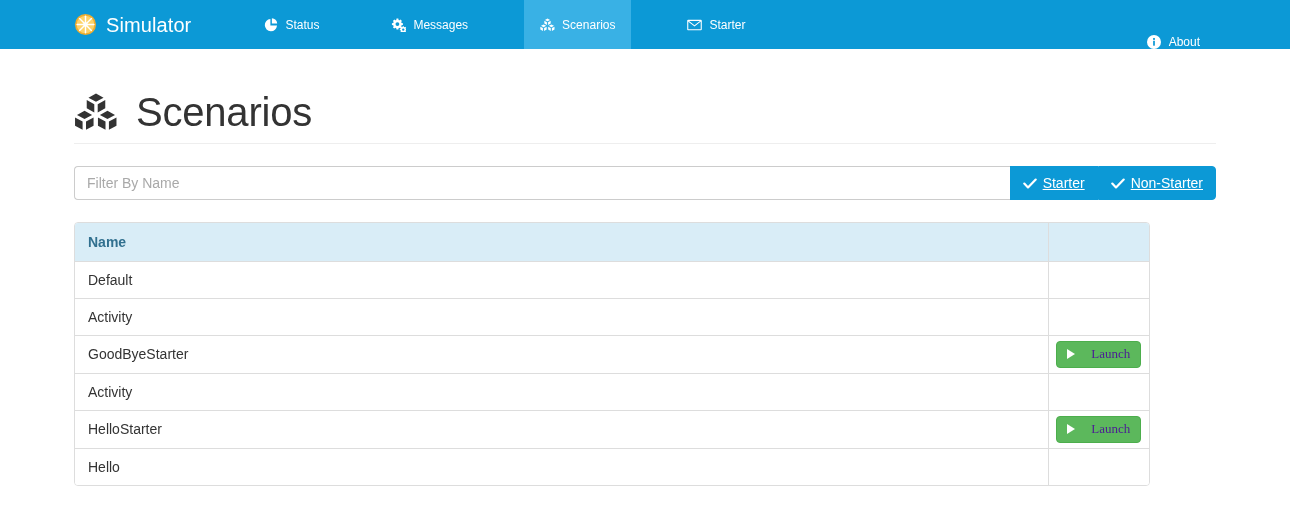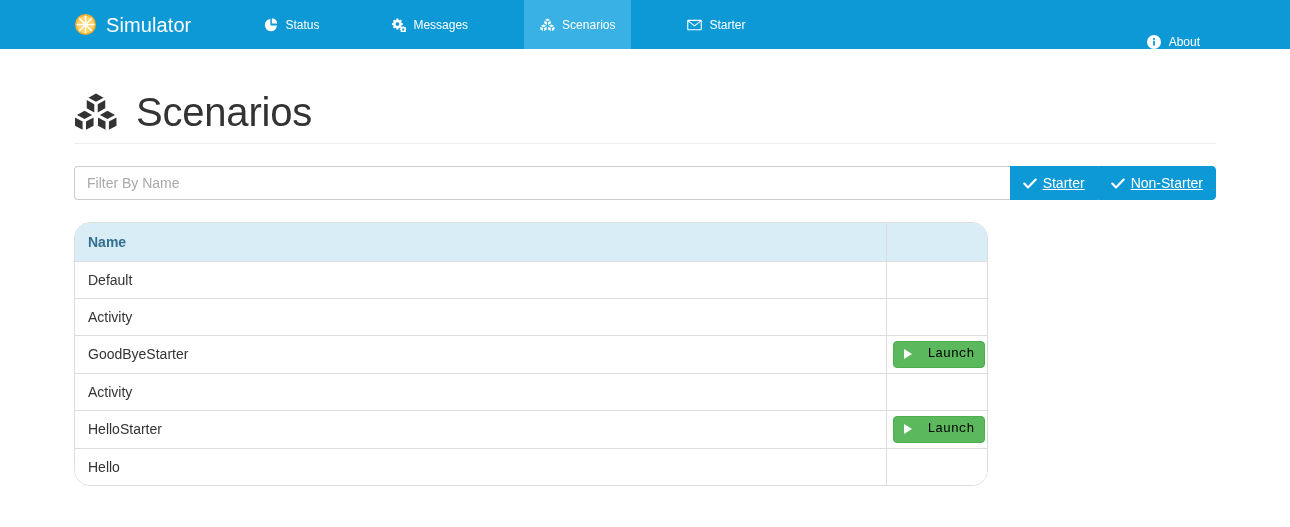--- a/index.html
+++ b/index.html
@@ -149,23 +149,23 @@
     white-space: nowrap;
   }
   .btn-filter .btn-text { text-decoration: underline; }
   .btn-filter:first-child { border-radius: 0; }
   .btn-filter:last-child { border-radius: 0 4px 4px 0; }
   .check-icon { display: inline-flex; align-items: center; }
 
   
   .table-wrap {
     margin-top: 22px;
-    width: 914px;
+    width: 1076px;
     border: 1px solid #dddddd;
-    border-radius: 16px;
+    border-radius: 4px;
     overflow: hidden;
   }
   table.scenarios {
     width: 100%;
     border-collapse: collapse;
     table-layout: fixed;
   }
   table.scenarios thead th {
     background: #d9edf7;
     color: #31708f;
@@ -193,22 +193,22 @@
   table.scenarios tbody td.col-action {
     border-left: 1px solid #dddddd;
     text-align: center;
     padding: 5px 6px;
     width: 101px;
   }
   .btn-launch {
     background: #5cb85c;
     border: 1px solid #4cae4c;
     border-radius: 4px;
-    color: #000000;
-    font-family: Liberation Mono, monospace;
+    color: #4c1d95;
+    font-family: Liberation Serif, serif;
     font-size: 13px;
     padding: 4px 10px;
     display: inline-flex;
     align-items: center;
     gap: 16px;
     cursor: pointer;
     line-height: 1.3;
   }
   .play-icon {
     display: inline-block;

